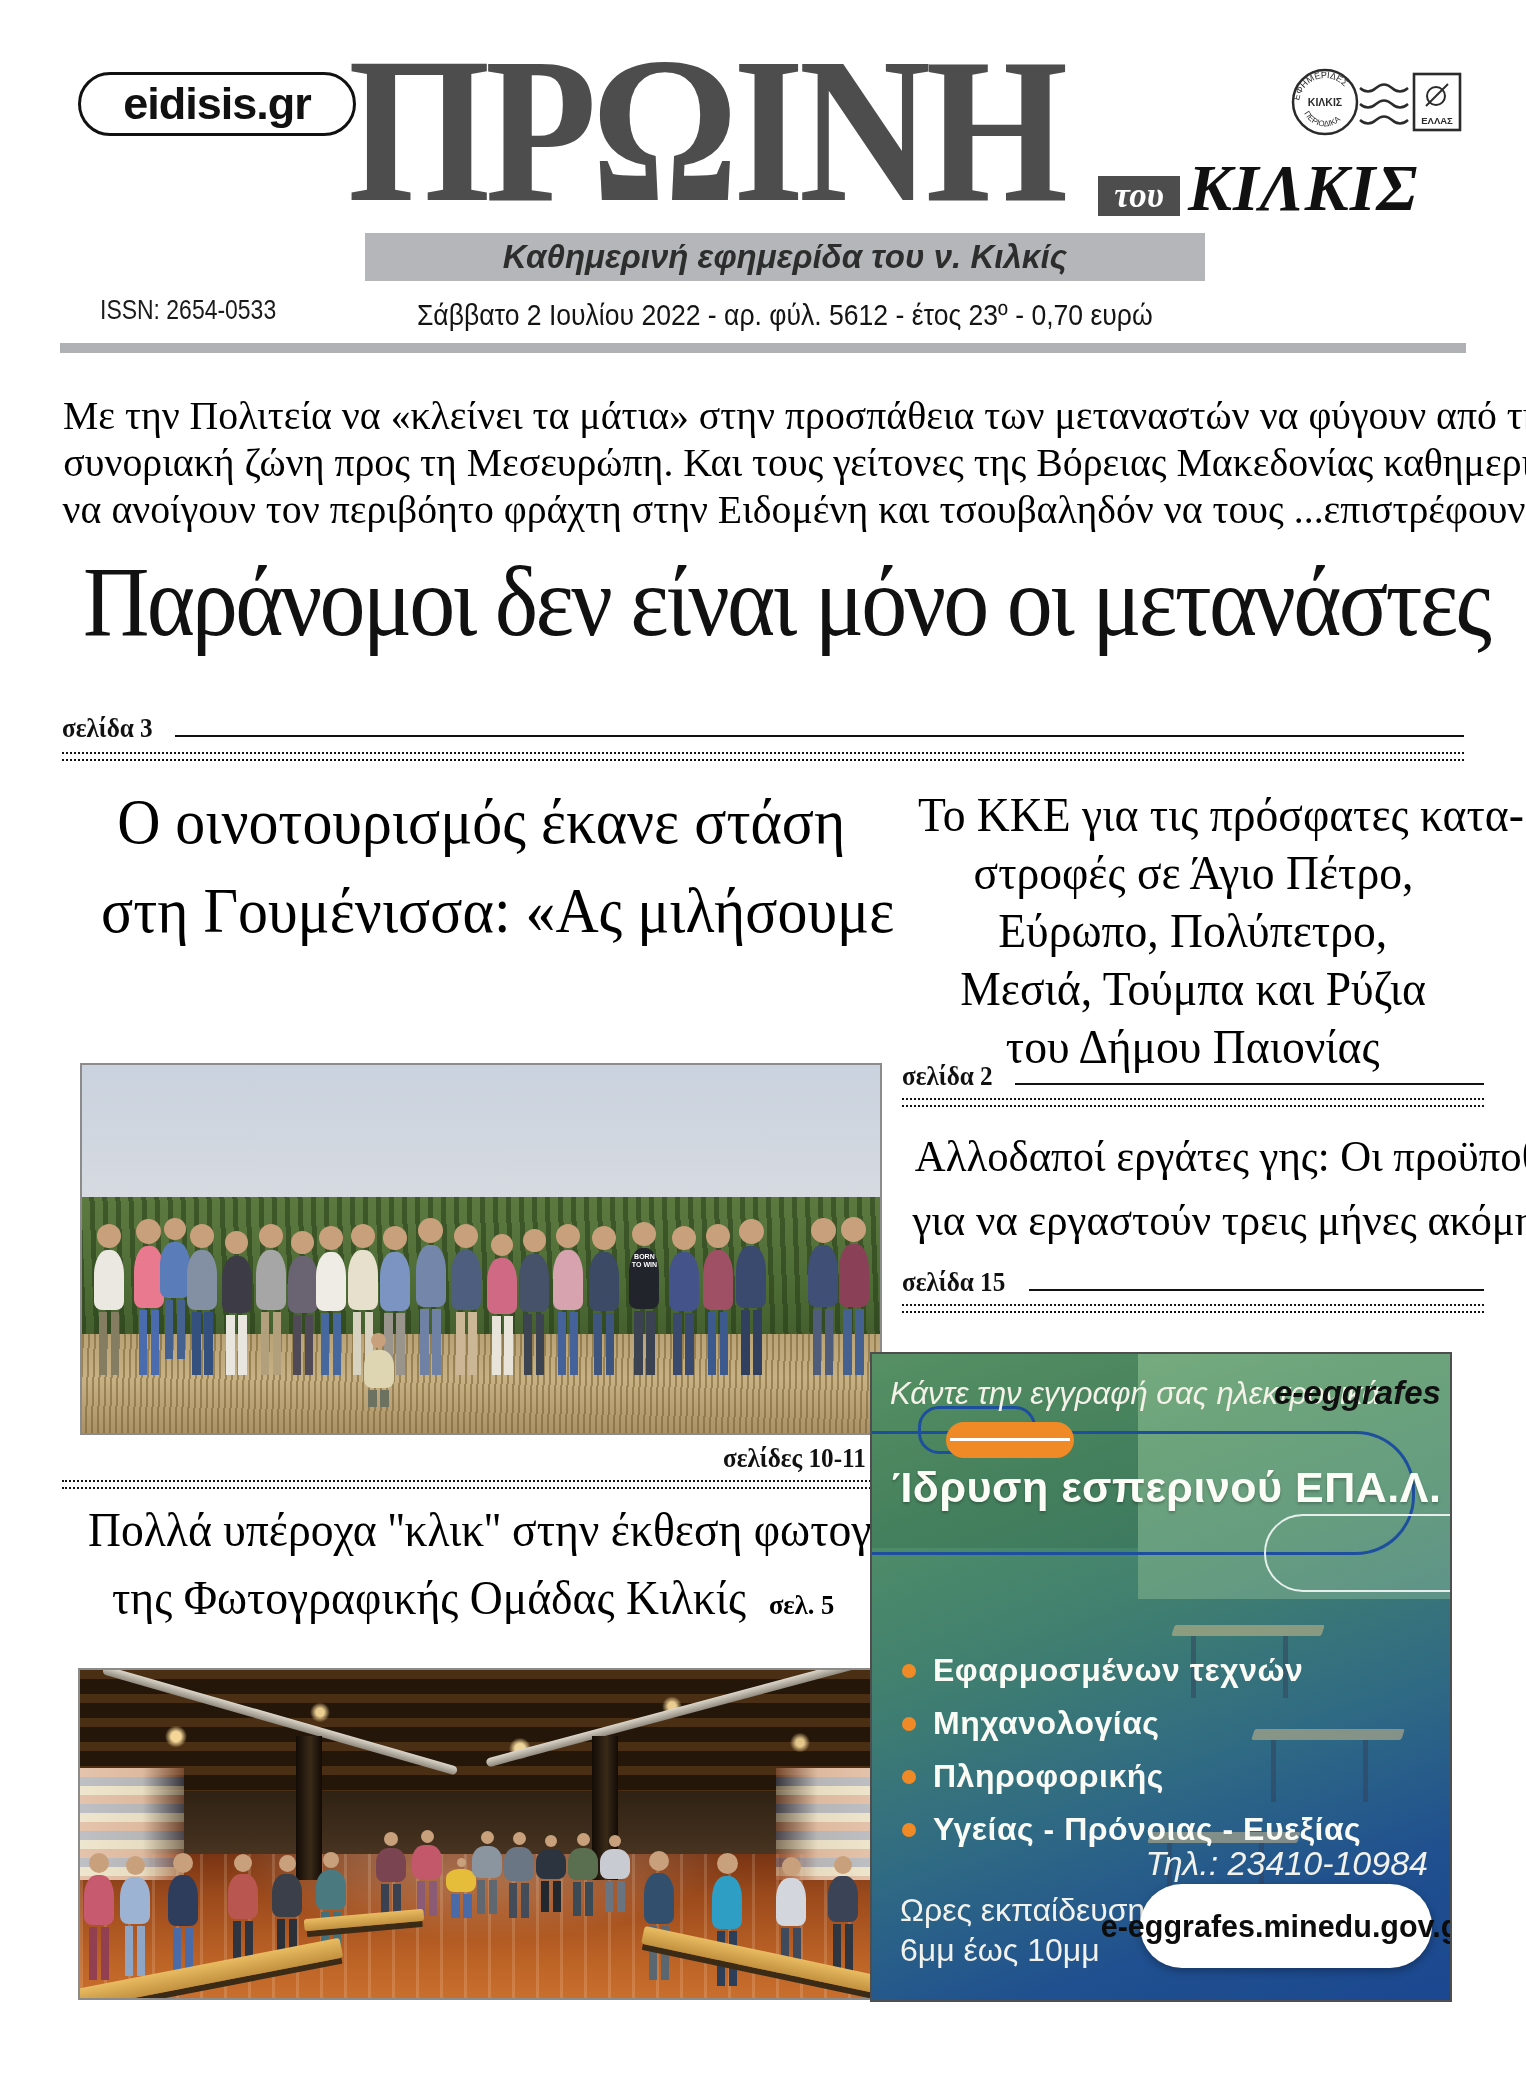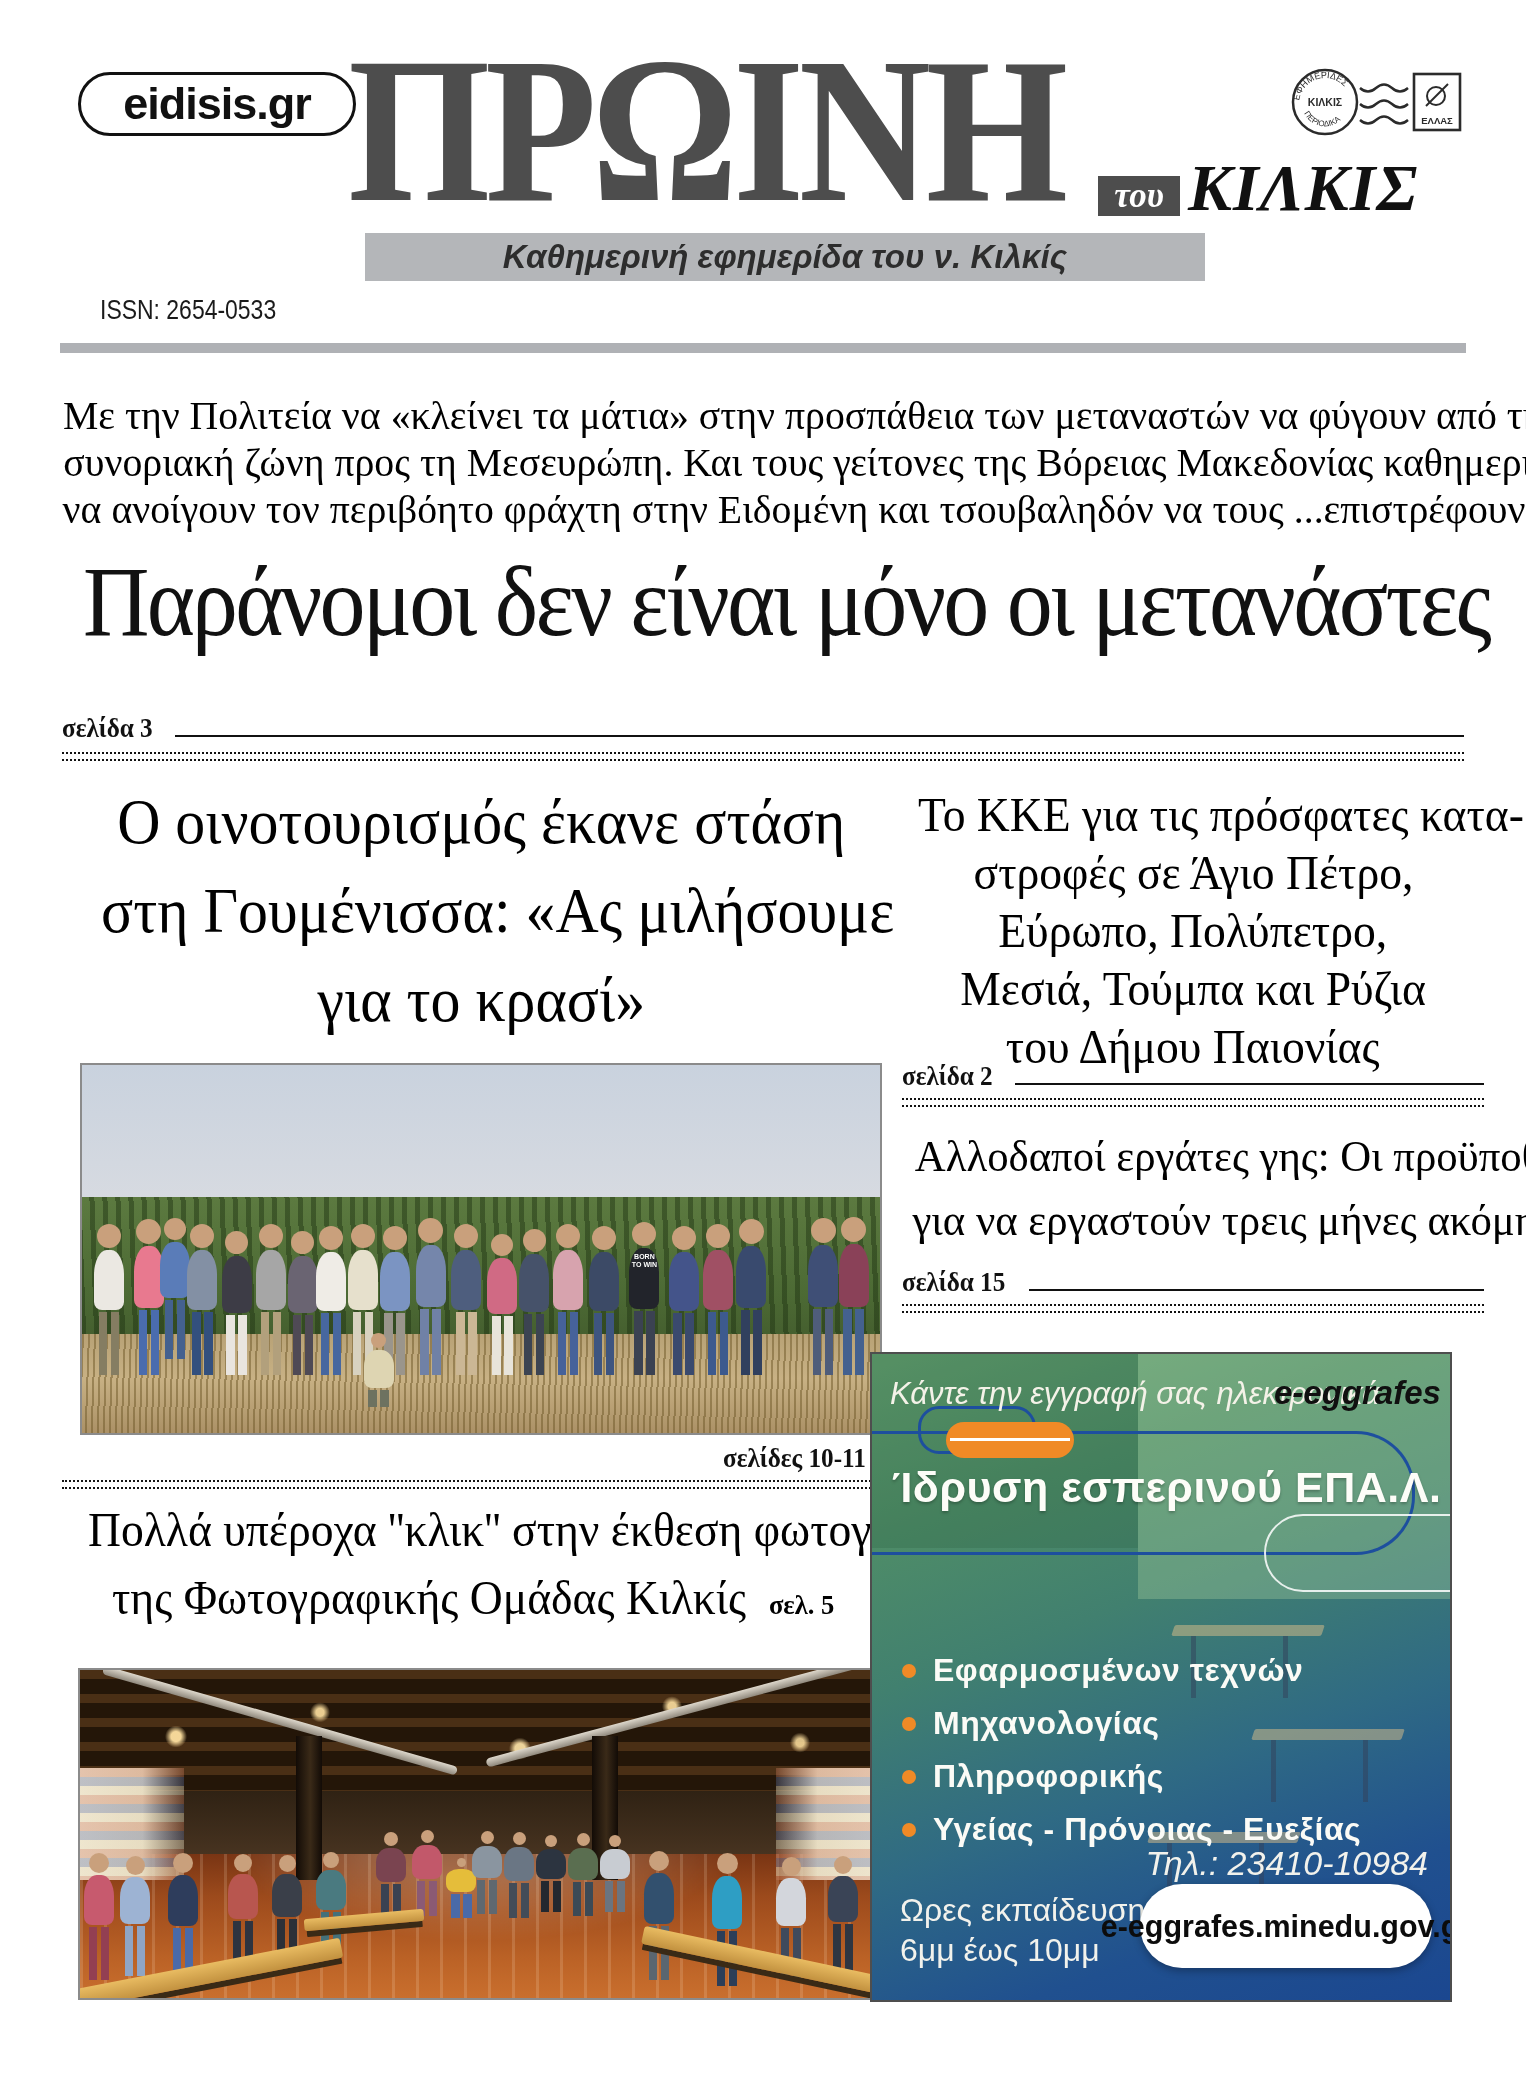--- a/index.html
+++ b/index.html
@@ -159,40 +159,42 @@
     <rect x="124" y="10" width="46" height="56" fill="none" stroke="#2b2b2b" stroke-width="2.6"></rect>
     <circle cx="146" cy="32" r="9" fill="none" stroke="#2b2b2b" stroke-width="2"></circle>
     <path d="M136,42 L158,20" stroke="#2b2b2b" stroke-width="2"></path>
     <text x="147" y="60" text-anchor="middle" font-size="9.5" font-weight="bold" font-family="Liberation Sans, sans-serif" fill="#2b2b2b">ΕΛΛΑΣ</text>
   </svg>
 
   <div class="abs gray-bar">
     <span>Καθημερινή εφημερίδα του ν. Κιλκίς</span>
   </div>
   <div class="abs issn">ISSN: 2654-0533</div>
+  <div class="abs dateline">
+    <span>Σάββατο 2 Ιουλίου 2022 - αρ. φύλ. 5612 - έτος 23º - 0,70 ευρώ</span>
+  </div>
   <div class="abs gray-rule"></div>
 
   <div class="abs deck">
     <div><span class="ln">Με την Πολιτεία να «κλείνει τα μάτια» στην προσπάθεια των μεταναστών να φύγουν από τη</span></div>
     <div><span class="ln">συνοριακή ζώνη προς τη Μεσευρώπη. Και τους γείτονες της  Βόρειας Μακεδονίας καθημερινά</span></div>
     <div><span class="ln">να ανοίγουν τον περιβόητο φράχτη στην Ειδομένη και τσουβαληδόν να τους ...επιστρέφουν</span></div>
   </div>
   <div class="abs main-headline">
     <span>Παράνομοι δεν είναι μόνο οι μετανάστες</span>
   </div>
   <div class="abs pageref" style="left:62px;top:712px;width:1402px;">
     <span class="lbl">σελίδα 3</span>
       <i class="rule"></i>
   </div>
   <div class="abs dotted" style="left:62px;top:752px;width:1402px;"></div>
 
   <div class="abs art wine">
     <div><span class="ln">Ο οινοτουρισμός έκανε στάση</span></div>
     <div><span class="ln">στη Γουμένισσα: «Ας μιλήσουμε</span></div>
-    <div><span class="ln">για το κρασί»</span></div>
   </div>
 
   <div class="abs art kke">
     <div><span class="ln">Το ΚΚΕ για τις πρόσφατες κατα-</span></div>
     <div><span class="ln">στροφές σε Άγιο Πέτρο,</span></div>
     <div><span class="ln">Εύρωπο, Πολύπετρο,</span></div>
     <div><span class="ln">Μεσιά, Τούμπα και Ρύζια</span></div>
     <div><span class="ln">του Δήμου Παιονίας</span></div>
   </div>
   <div class="abs pageref" style="left:902px;top:1060px;width:582px;">

